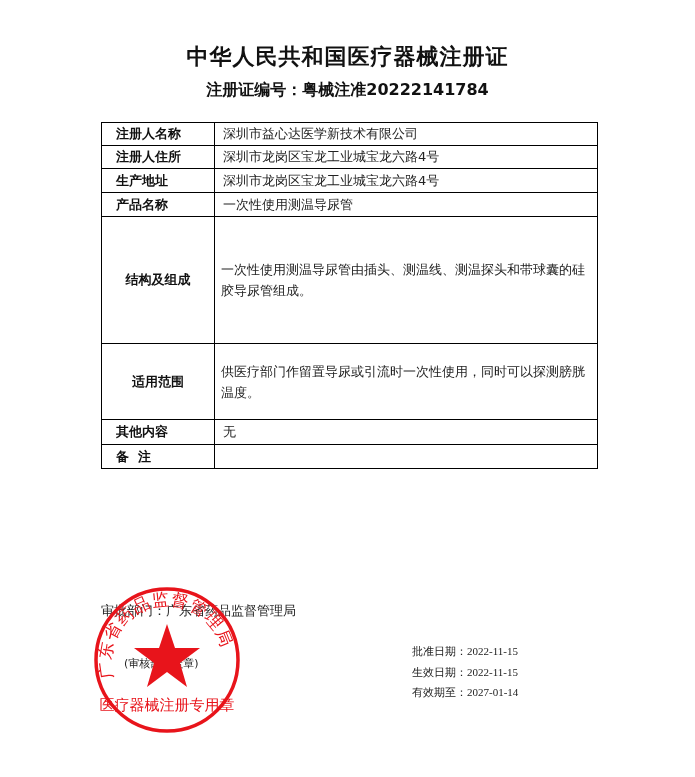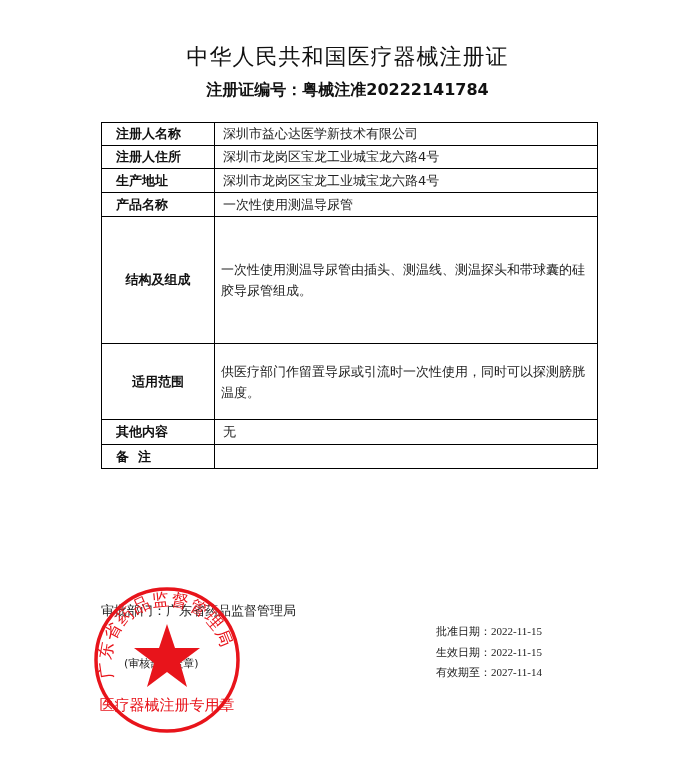--- a/index.html
+++ b/index.html
@@ -1,32 +1,32 @@
 <!DOCTYPE html>
 <html><head>
 <meta charset="utf-8">
 <style>
   html, body { margin: 0; padding: 0; background: #ffffff; }
   body { width: 695px; height: 777px; position: relative; overflow: hidden;
          font-family: "DejaVu Sans", sans-serif; color: #111; }
   .title { position: absolute; top: 42px; left: 0; width: 695px; text-align: center;
-           font-size: 22px; font-weight: normal; letter-spacing: 1px; }
+           font-size: 22px; font-weight: bold; letter-spacing: 1px; }
   .regno { position: absolute; top: 80px; left: 0; width: 695px; text-align: center;
            font-size: 16px; font-weight: bold; }
   table.cert { position: absolute; top: 122px; left: 101px; width: 497px;
                border-collapse: collapse; table-layout: fixed; }
   table.cert td { border: 1.5px solid #000; padding: 0; font-size: 13px; vertical-align: middle; }
   td.label { width: 98px; font-weight: bold; padding-left: 14px !important; }
   td.label.center { text-align: center; padding-left: 0 !important; }
   td.value { padding-left: 8px !important; color: #222; }
   td.value.para { padding-left: 6px !important; padding-right: 10px !important; line-height: 21px; }
   .serif { font-family: "Liberation Serif", serif; font-size: 13px; }
   .footer-left { position: absolute; top: 602px; left: 101px; font-size: 13px; color: #222; }
   .footer-sub { position: absolute; top: 656px; left: 124px; font-size: 11px; color: #222; }
-  .dates { position: absolute; left: 436px; font-size: 11px; color: #222; }
+  .dates { position: absolute; left: 412px; font-size: 11px; color: #222; margin-top: 20px; }
   .dates .num { font-family: "Liberation Serif", serif; }
   .seal { position: absolute; left: 93px; top: 586px; width: 148px; height: 148px; pointer-events: none; }
 </style>
 </head>
 <body>
 
 <div class="title">中华人民共和国医疗器械注册证</div>
 <div class="regno"><span>注册证编号：</span><span>粤械注准20222141784</span></div>
 
 <table class="cert">
@@ -64,21 +64,21 @@
     <td class="value"></td>
   </tr>
 </tbody>
   </table>
 
 <div class="footer-left"><span>审批部门：</span><span>广东省药品监督管理局</span></div>
 <div class="footer-sub">(审核部门盖章)</div>
 
 <div class="dates" style="top:624px"><span>批准日期：</span><span class="num">2022-11-15</span></div>
 <div class="dates" style="top:645px"><span>生效日期：</span><span class="num">2022-11-15</span></div>
-<div class="dates" style="top:665px"><span>有效期至：</span><span class="num">2027-11-14</span></div>
+<div class="dates" style="top:665px"><span>有效期至：</span><span class="num">2027-01-14</span></div>
 
 <svg class="seal" viewBox="0 0 148 148">
   <circle cx="74" cy="74" r="71" fill="none" stroke="#e8141b" stroke-width="3.5"></circle>
   <defs>
     <path id="sealArc" d="M 22 96 A 56 56 0 1 1 126 96"></path>
   </defs>
   <text font-size="17" fill="#e8141b" font-family="DejaVu Sans, sans-serif" letter-spacing="1">
     <textPath href="#sealArc" startOffset="2%">广东省药品监督管理局</textPath>
   </text>
   <polygon fill="#e8141b" points="74,38 82,62 107,62 87,77 94,101 74,86 54,101 61,77 41,62 66,62"></polygon>

